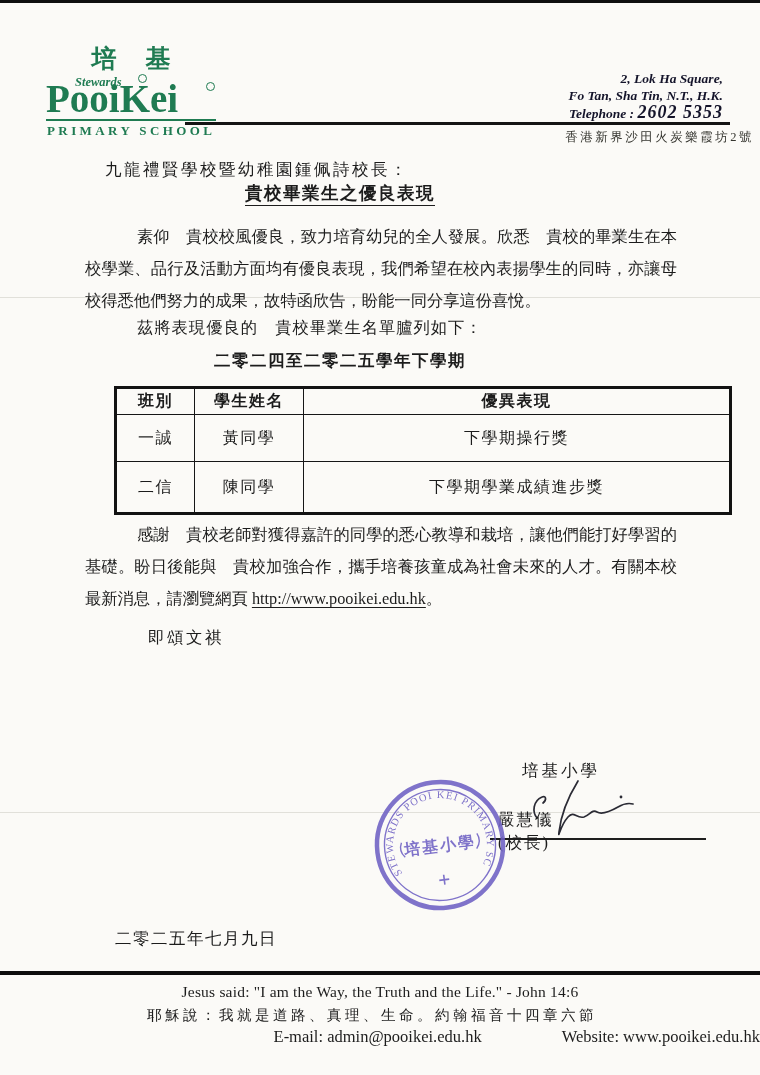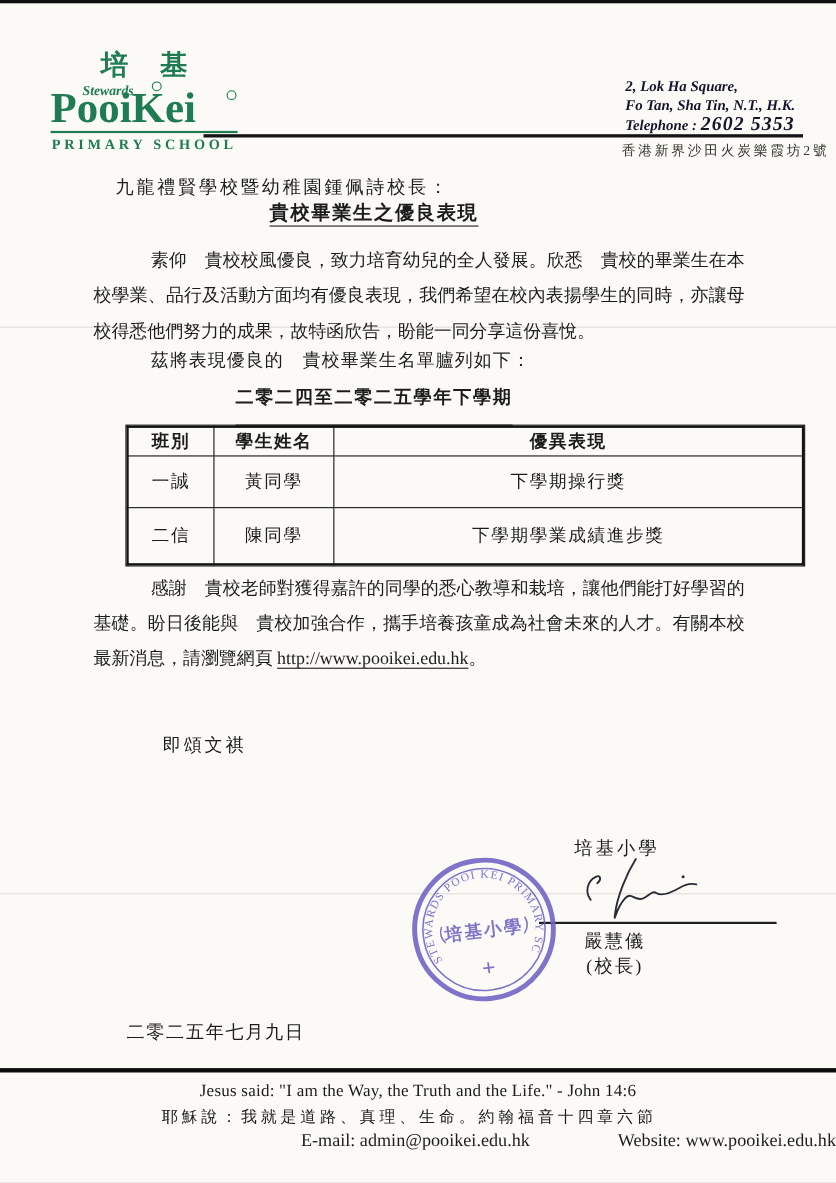--- a/index.html
+++ b/index.html
@@ -19,21 +19,21 @@
   .ring{position:absolute;width:7px;height:7px;border:1.6px solid #1f7b52;border-radius:50%;}
   .ring1{top:32px;left:92px;}
   .ring2{top:40px;left:160px;}
   .logo-wordmark{position:absolute;top:37px;left:0;font-size:39px;font-weight:bold;
     letter-spacing:0px;line-height:1;white-space:nowrap;}
   .logo-underline{position:absolute;top:77px;left:0;width:170px;height:2px;background:#1f7b52;}
   .logo-type{position:absolute;top:81px;left:1px;font-size:13px;font-weight:bold;letter-spacing:3.4px;white-space:nowrap;}
 
   
   .hdr-rule{position:absolute;top:122px;left:185px;width:545px;height:3px;background:#141414;}
-  .addr-en{position:absolute;top:70px;right:37px;
+  .addr-en{position:absolute;top:70px;right:37px;text-align:right;
     font-style:italic;font-weight:bold;font-size:13.5px;line-height:17px;color:#14142a;}
   .tel-line{font-size:13.5px;}
   .tel-num{font-size:18px;letter-spacing:1px;}
   .addr-zh{position:absolute;top:129px;right:6px;font-size:12.5px;letter-spacing:2.5px;color:#35352f;}
 
   
   .salutation{position:absolute;top:139px;left:105px;font-size:16.5px;letter-spacing:2.5px;margin-top:20px;}
   .title-wrap{position:absolute;top:181px;left:28px;width:624px;text-align:center;}
   .title-wrap span{font-size:17.5px;font-weight:bold;letter-spacing:1.5px;
     border-bottom:1.6px solid #1c1c1c;padding-bottom:2px;}
@@ -52,27 +52,27 @@
     font-weight:normal;letter-spacing:1.5px;padding:0;}
   table.awards{border:2.5px solid #121212;outline:1px solid #121212;}
   th.c1,td.c1{width:77px;}
   th.c2,td.c2{width:108px;}
   tr.hdr th{height:25px;font-weight:bold;}
   tr.r1 td{height:46px;}
   tr.r2 td{height:50px;}
 
   .para2{top:519px;}
   .url{text-decoration:underline;text-underline-offset:3px;letter-spacing:0;}
-  .closing{position:absolute;top:627px;left:148px;font-size:16.5px;letter-spacing:2.5px;margin-top:40px;}
+  .closing{position:absolute;top:627px;left:148px;font-size:16.5px;letter-spacing:2.5px;}
 
   
   .sig-school{position:absolute;top:760px;left:522px;font-size:16.5px;letter-spacing:3px;}
   .sig-svg{position:absolute;top:776px;left:523px;}
   .sig-line{position:absolute;top:838px;left:490px;width:216px;height:2px;background:#1e1e1e;}
-  .sig-name-block{position:absolute;top:844px;left:498px;width:122px;text-align:center;
+  .sig-name-block{position:absolute;top:808px;left:498px;width:122px;text-align:left;
     font-size:16.5px;line-height:23px;letter-spacing:2px;}
 
   
   .stamp{position:absolute;left:371px;top:776px;width:138px;height:138px;
     transform:rotate(-7deg);opacity:.88;}
 
   .date-line{position:absolute;top:928px;left:115px;font-size:16.5px;letter-spacing:1.5px;}
 
   
   .ftr-rule{position:absolute;top:971px;left:0;width:760px;height:4px;background:#0d0d0d;}

